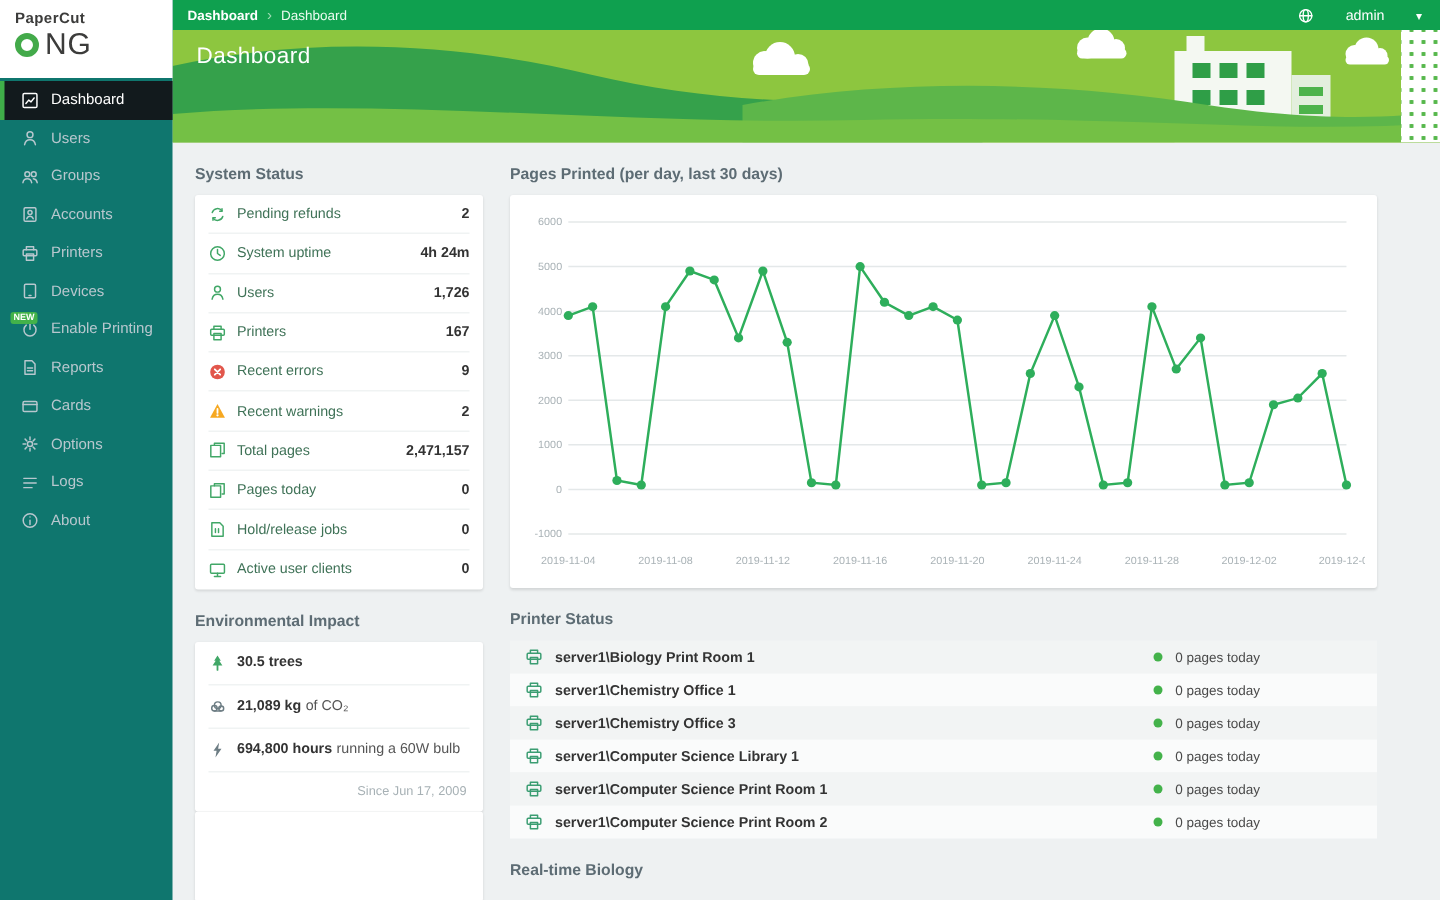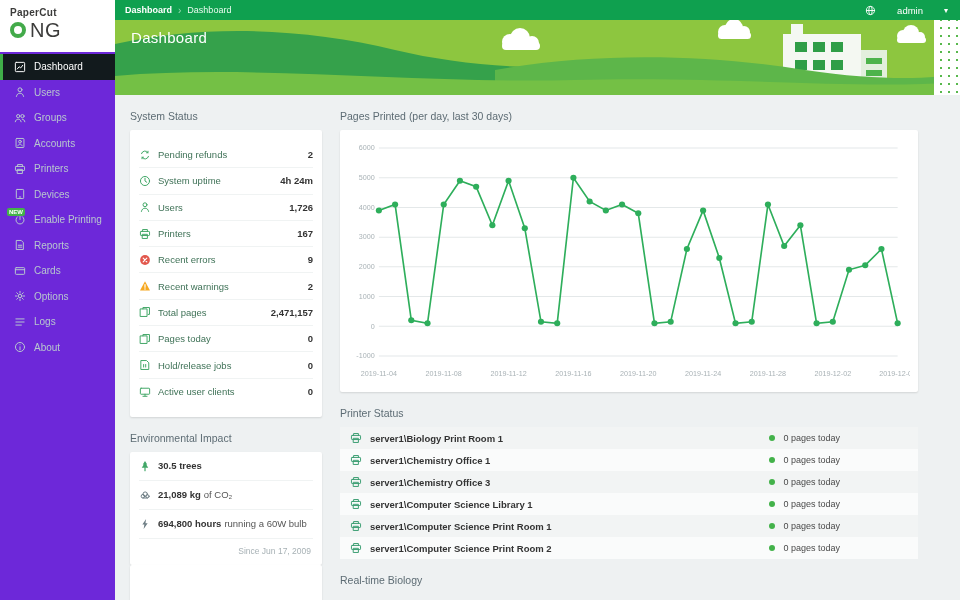--- a/index.html
+++ b/index.html
@@ -1,21 +1,21 @@
 <!DOCTYPE html>
 <html><head>
 <meta charset="utf-8">
 <style>
 *{box-sizing:border-box;margin:0;padding:0}
 html,body{width:960px;height:600px;overflow:hidden}
 body{font-family:"Liberation Sans","DejaVu Sans",sans-serif;background:#eef1f2;position:relative;font-size:10px;color:#333}
 a{text-decoration:none}
 
 
-.sidebar{position:absolute;left:0;top:0;bottom:0;width:115px;background:#6d28d9;z-index:10}
+.sidebar{position:absolute;left:0;top:0;bottom:0;width:115px;background:#0f766e;z-index:10}
 .logo{height:52px;background:#fff;padding:7px 10px 5px;cursor:pointer}
 .logo-top{font-size:10px;font-weight:700;color:#3c3c3b;letter-spacing:.3px}
 .logo-row{display:flex;align-items:center;gap:4px;margin-top:2px}
 .logo-ring{width:16px;height:16px;border:4px solid #43aa4a;border-radius:50%;display:inline-block}
 .logo-ng{font-size:20px;font-weight:400;color:#3c3c3b;letter-spacing:.5px;line-height:1}
 .nav{padding-top:2px}
 .nav-item{display:flex;align-items:center;gap:8px;height:25.5px;padding:0 6px 0 11px;color:#b8c7ce;font-size:10px;cursor:pointer;position:relative;border-left:3px solid transparent}
 .nav-item.active{background:#121a1d;color:#fff;border-left-color:#3fae49}
 .icon{display:inline-block;width:12px;height:12px;line-height:0;flex:0 0 12px}
 .icon svg{width:100%;height:100%;display:block}
@@ -35,24 +35,24 @@
 
 .banner{position:absolute;left:115px;right:0;top:20px;height:75px;overflow:hidden;background:#8dc63f}
 .banner svg{position:absolute;inset:0;width:100%;height:100%}
 .banner-dots{position:absolute;right:0;top:0;width:26px;height:100%;background-color:#fff;background-image:radial-gradient(#58b84d 1.4px,transparent 1.5px);background-size:8px 8px;background-position:3px 4px;z-index:3}
 .page-title{position:absolute;left:16px;top:9px;color:#fff;font-size:15px;font-weight:500;letter-spacing:.3px;z-index:4}
 
 
 .content{position:absolute;left:115px;right:0;top:95px;bottom:0;padding:0 42px 0 15px;display:flex;gap:18px;overflow:hidden}
 .col-left{flex:0 0 192px;width:192px}
 .col-right{flex:1;min-width:0}
-.section-title{font-size:10.5px;color:#5d6c74;margin:15px 0 8px;font-weight:400}
+.section-title{font-size:10.5px;color:#5d6c74;margin:15px 0 8px;font-weight:700}
 .card{background:#fff;border-radius:2px;box-shadow:0 1px 2px rgba(0,0,0,.12)}
 
-.status-card{padding:12px 9px}
+.status-card{padding:0 9px}
 .srow{display:flex;align-items:center;gap:7px;height:26.3px;border-bottom:1px solid #f0f3f3}
 .srow:last-child{border-bottom:none}
 .srow .icon{color:#41a767}
 .srow-label{flex:1;font-size:9.5px;color:#3f7257;cursor:pointer}
 .srow-value{font-size:9.5px;font-weight:700;color:#333}
 
 .env-card{padding:0 9px}
 .erow{display:flex;align-items:center;gap:7px;height:29px;border-bottom:1px solid #f0f3f3;font-size:9.5px;color:#555}
 .erow b{color:#333;margin-right:3px}
 .erow .icon{color:#6d7d84}

